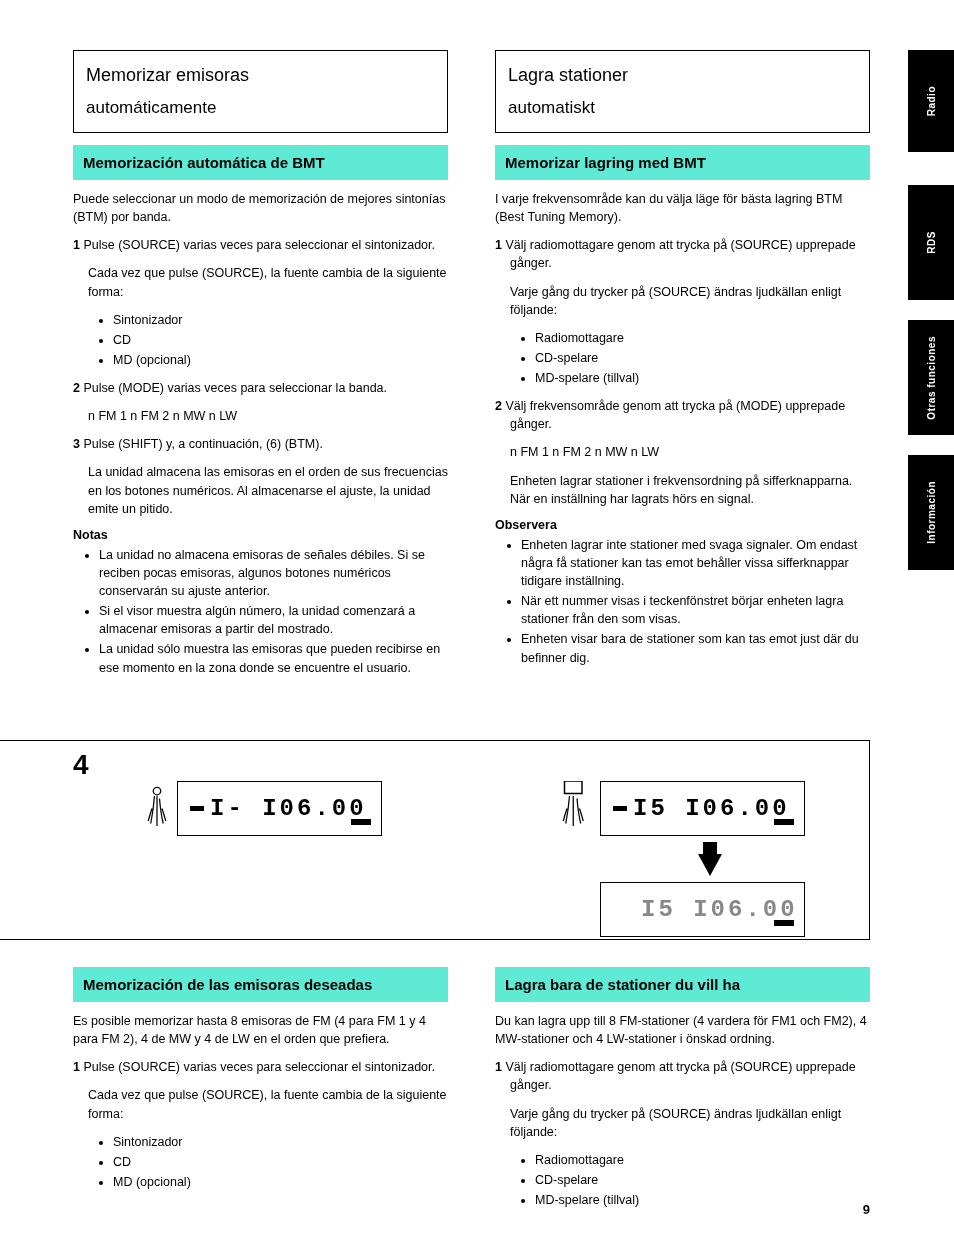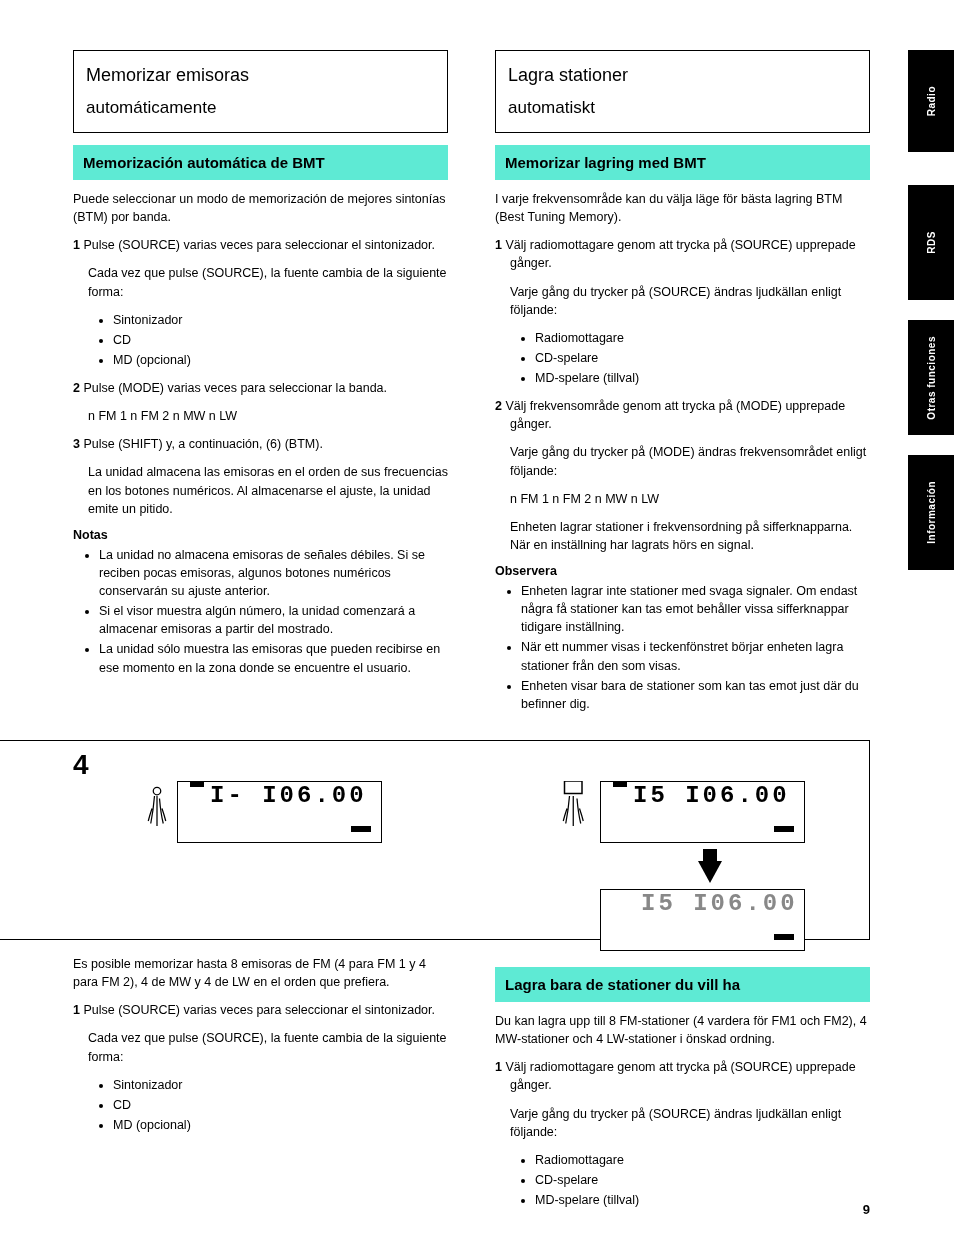--- a/index.html
+++ b/index.html
@@ -95,22 +95,23 @@
   .hand-icon {
     position: absolute;
     width: 30px;
     height: 45px;
   }
   .hand-icon svg { width: 100%; height: 100%; }
 
   .lcd {
     border: 1.5px solid #000;
     width: 205px;
-    height: 62px;
+    height: 55px;
     display: flex;
+    align-items: center;
     padding: 0 12px;
     position: relative;
     background: #fff;
   }
   .lcd-dash { width: 14px; height: 5px; background: #000; margin-right: 6px;}
   .lcd-seg {
     font-family: 'Courier New', monospace;
     font-size: 24px;
     letter-spacing: 3px;
     font-weight: bold;
@@ -200,21 +201,20 @@
 
     <div class="step"><span class="num">1</span> <span>Välj radiomottagare genom att trycka på (SOURCE) upprepade gånger.</span></div>
     <p style="padding-left:15px;">Varje gång du trycker på (SOURCE) ändras ljudkällan enligt följande:</p>
     <ul style="padding-left:40px;">
       <li>Radiomottagare</li>
       <li>CD-spelare</li>
       <li>MD-spelare (tillval)</li>
     </ul>
 
     <div class="step"><span class="num">2</span> <span>Välj frekvensområde genom att trycka på (MODE) upprepade gånger.</span></div>
-    <p style="padding-left:15px;">Varje gång du trycker på (MODE) ändras frekvensområdet enligt följande:</p>
     <p style="padding-left:15px;font-weight:normal;">n FM 1 n FM 2 n MW n LW</p>
 
     <p style="padding-left:15px;">Enheten lagrar stationer i frekvensordning på sifferknapparna. När en inställning har lagrats hörs en signal.</p>
 
     <div class="note">Observera</div>
     <ul>
       <li>Enheten lagrar inte stationer med svaga signaler. Om endast några få stationer kan tas emot behåller vissa sifferknappar tidigare inställning.</li>
       <li>När ett nummer visas i teckenfönstret börjar enheten lagra stationer från den som visas.</li>
       <li>Enheten visar bara de stationer som kan tas emot just där du befinner dig.</li>
     </ul>
@@ -258,20 +258,21 @@
         </div>
         <div class="lcd">
           <span class="lcd-seg lcd-gray-text" style="margin-left:28px;">I5  I06.00</span>
           <div class="lcd-right-bar"></div>
         </div>
       </div>
     </div>
   </div>
 
   <div class="col col-left lower-left">
+    <div class="subhead">Memorización de las emisoras deseadas</div>
     <p>Es posible memorizar hasta 8 emisoras de FM (4 para FM 1 y 4 para FM 2), 4 de MW y 4 de LW en el orden que prefiera.</p>
     <div class="step"><span class="num">1</span> <span>Pulse (SOURCE) varias veces para seleccionar el sintonizador.</span></div>
     <p style="padding-left:15px;">Cada vez que pulse (SOURCE), la fuente cambia de la siguiente forma:</p>
     <ul style="padding-left:40px;">
       <li>Sintonizador</li>
       <li>CD</li>
       <li>MD (opcional)</li>
     </ul>
   </div>
 

